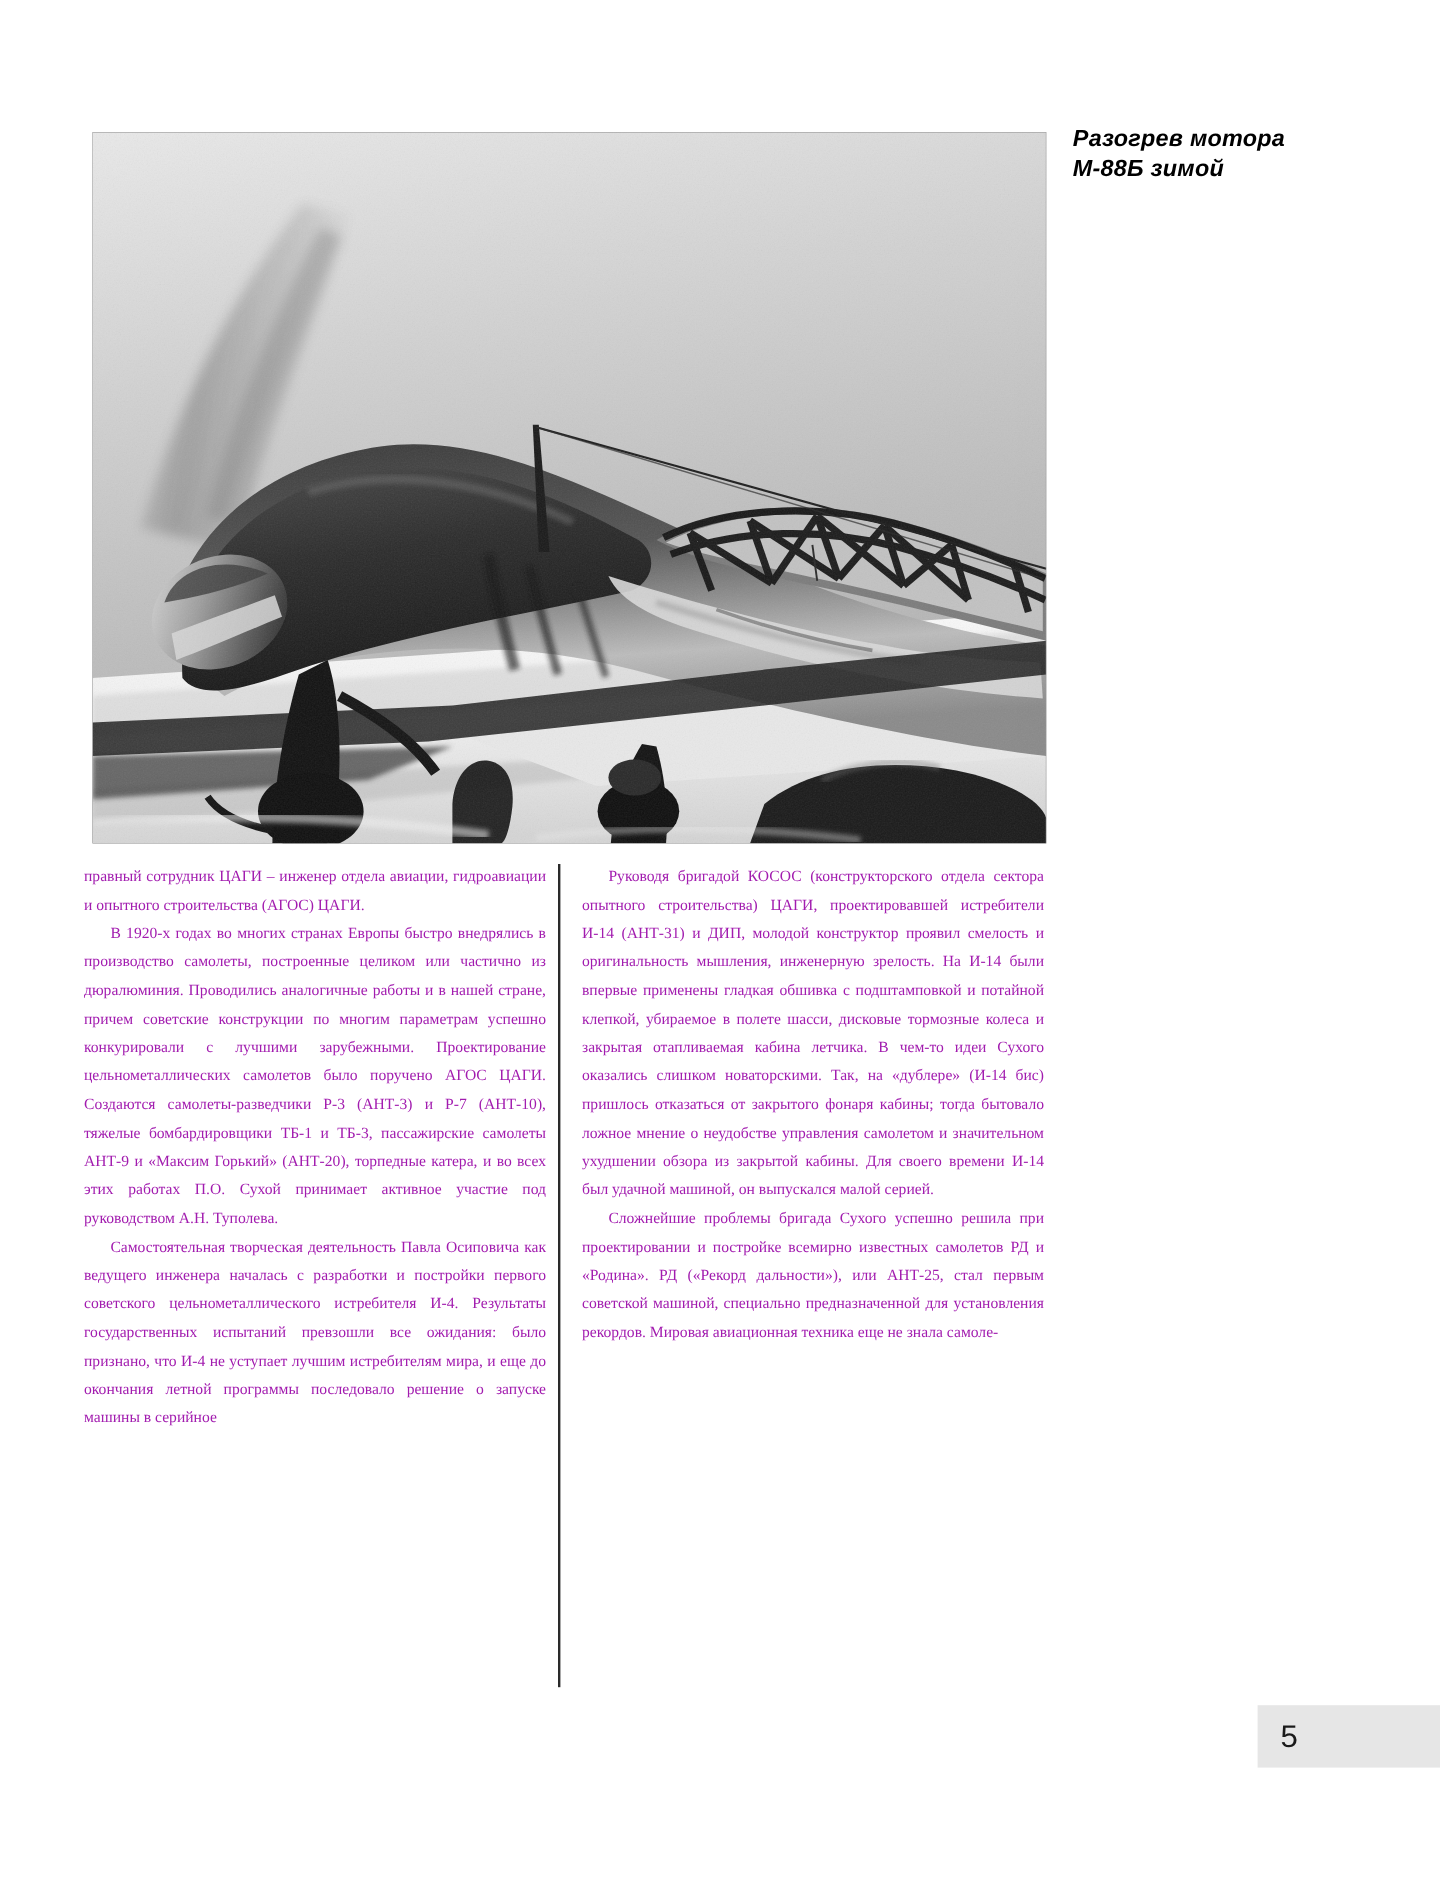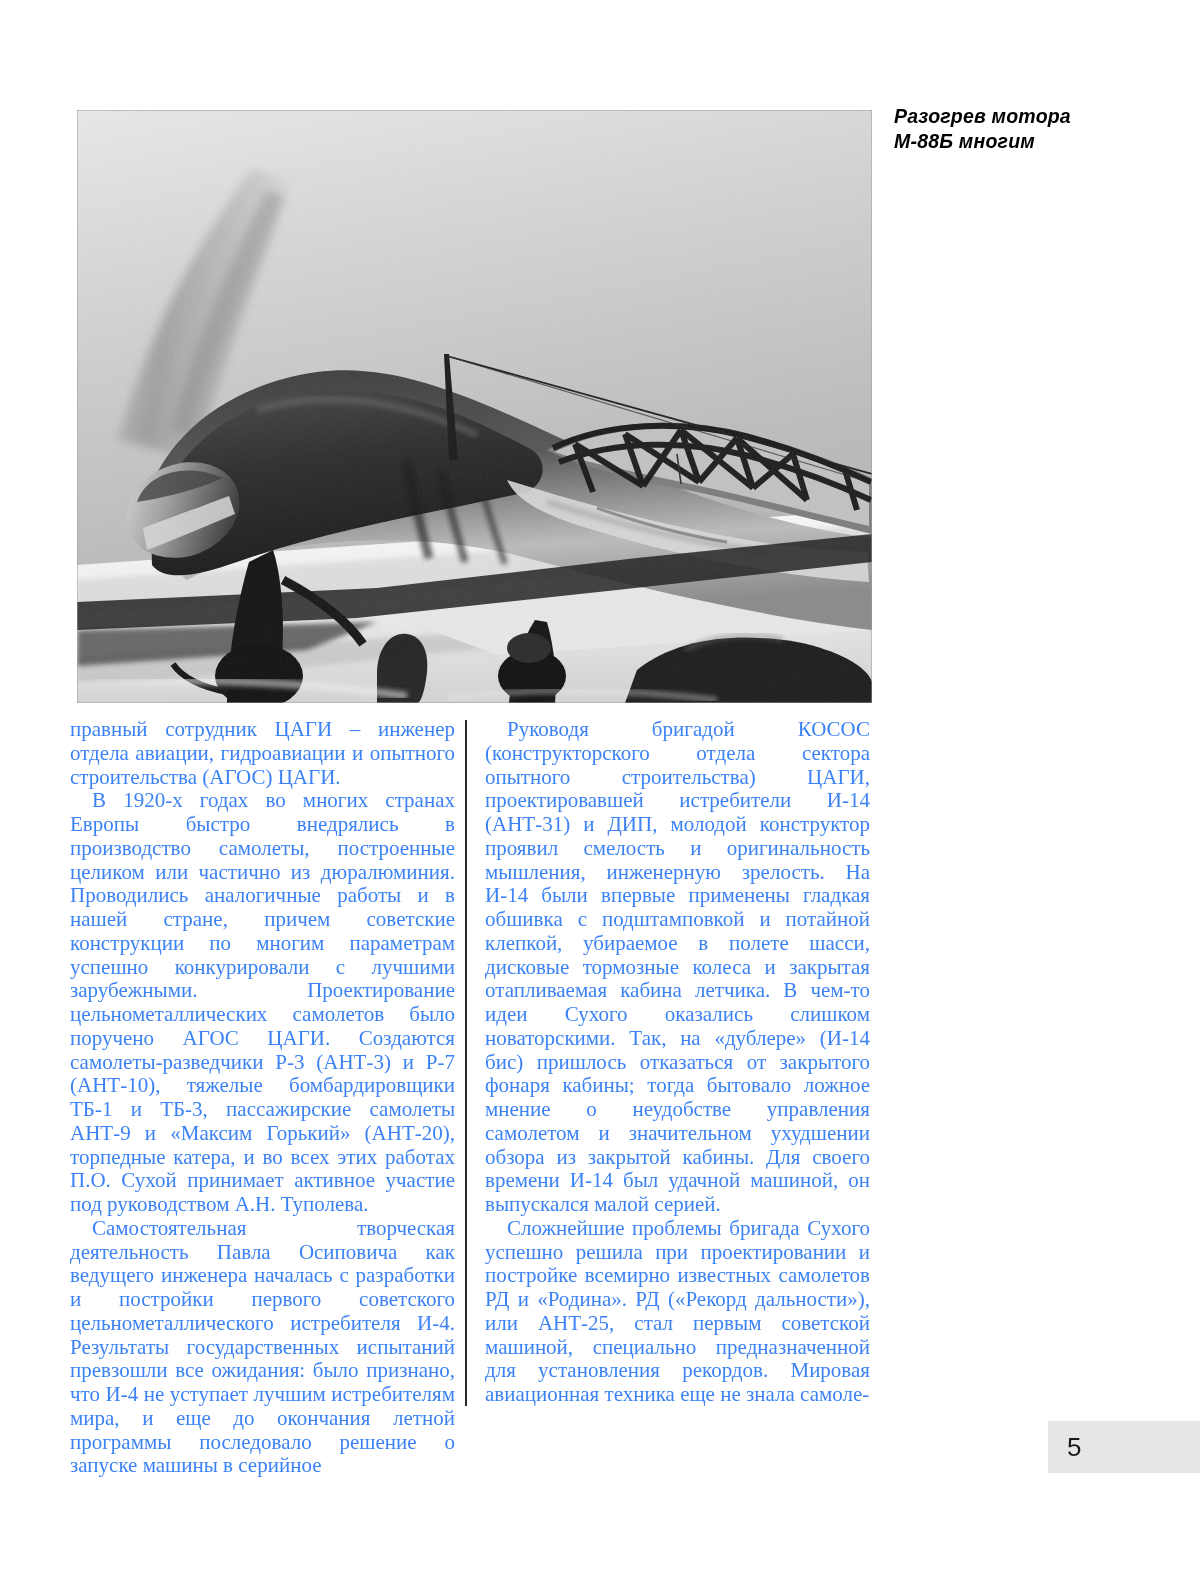--- a/index.html
+++ b/index.html
@@ -58,24 +58,24 @@
     position: absolute;
     left: 70px;
     top: 718px;
     width: 810px;
     height: 690px;
   }
   .col {
     position: absolute;
     top: 0;
     width: 385px;
-    font-size: 21px;
+    font-size: 13px;
     line-height: 23.75px;
     text-align: justify;
-    color: #3b82f6;
+    color: #a21caf;
   }
   .col-left  { left: 0px; }
   .col-right { left: 415px; }
 
   .col p {
     margin: 0;
     text-indent: 22px;
     hyphens: manual;
   }
   .col p.no-indent { text-indent: 0; }
@@ -254,21 +254,21 @@
       <path d="M0 576 C 120 566, 230 572, 330 586" stroke="#f2f2f2" stroke-width="8" fill="none" opacity="0.55" filter="url(#softBlur)"></path>
       <path d="M370 588 C 470 576, 560 580, 640 590" stroke="#ededed" stroke-width="6" fill="none" opacity="0.4" filter="url(#softBlur)"></path>
 
       <rect x="0" y="0" width="795" height="593" filter="url(#grain)" opacity="0.5"></rect>
       <rect x="0" y="0" width="795" height="593" fill="none" stroke="#9a9a9a" stroke-width="1"></rect>
     </svg>
   </div>
 
   <div class="figure-caption">
     <span class="cl">Разогрев мотора</span>
-    <span class="cl">М-88Б многим</span>
+    <span class="cl">М-88Б зимой</span>
   </div>
 
   <div class="body-columns">
 
     <div class="col col-left">
       <p class="no-indent">правный сотрудник ЦАГИ – инженер отдела авиации, гидроавиации и опытного строительства (АГОС) ЦАГИ.</p>
       <p>В 1920-х годах во многих странах Европы быстро внедрялись в производство самолеты, построенные целиком или частично из дюралюминия. Проводились аналогичные работы и в нашей стране, причем советские конструкции по многим параметрам успешно конкурировали с лучшими зарубежными. Проектирование цельнометаллических самолетов было поручено АГОС ЦАГИ. Создаются самолеты-разведчики Р-3 (АНТ-3) и Р-7 (АНТ-10), тяжелые бомбардировщики ТБ-1 и ТБ-3, пассажирские самолеты АНТ-9 и «Максим Горький» (АНТ-20), торпедные катера, и во всех этих работах П.О. Сухой принимает активное участие под руководством А.Н. Туполева.</p>
       <p>Самостоятельная творческая деятельность Павла Осиповича как ведущего инженера началась с разработки и постройки первого советского цельнометаллического истребителя И-4. Результаты государственных испытаний превзошли все ожидания: было признано, что И-4 не уступает лучшим истребителям мира, и еще до окончания летной программы последовало решение о запуске машины в серийное</p>
     </div>
 

